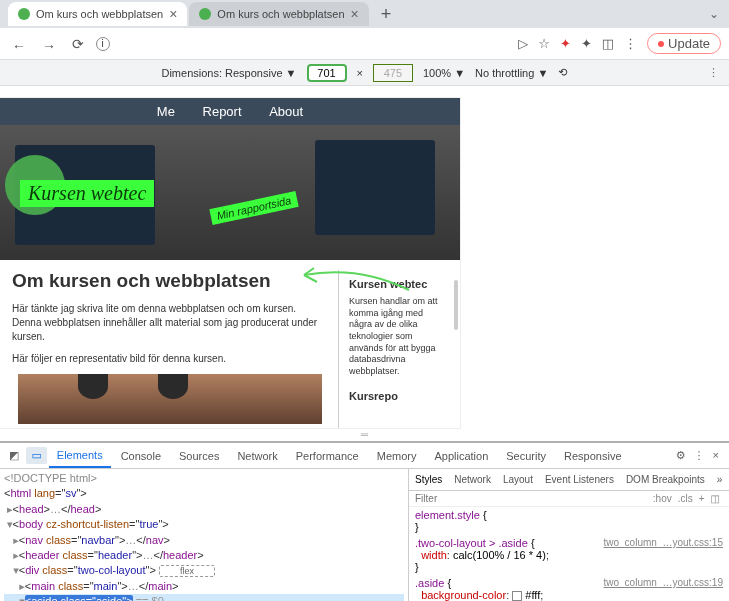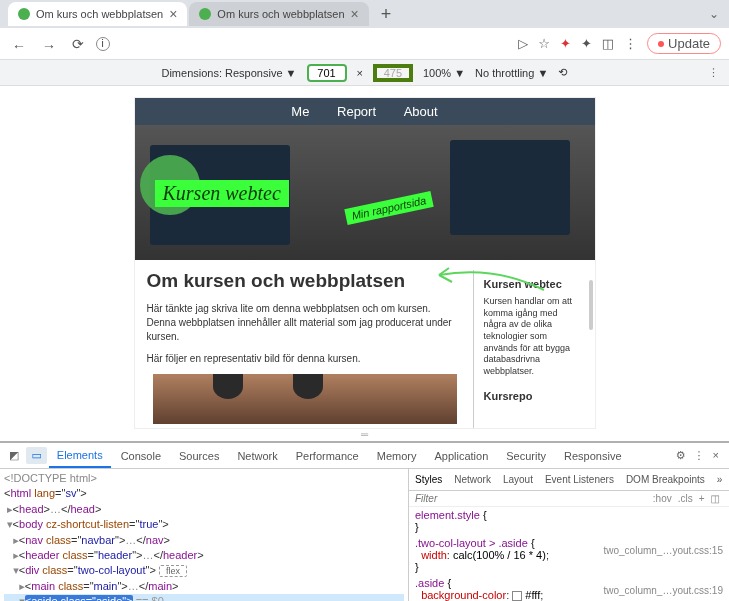--- a/index.html
+++ b/index.html
@@ -20,27 +20,27 @@
 .url-bar { flex: 1; display: flex; align-items: center; gap: 6px; font-size: 12px; color: #333; }
 .info-icon { border: 1px solid #888; border-radius: 50%; width: 14px; height: 14px; display: flex; align-items: center; justify-content: center; font-size: 10px; }
 .url-host { font-weight: bold; color: #000; }
 .url-path { color: #666; }
 .ext-icons { display: flex; gap: 10px; align-items: center; }
 .ext-icons span { color: #555; font-size: 13px; }
 .update-btn { border: 1px solid #f88; color: #f55; border-radius: 11px; padding: 2px 10px; font-size: 11px; display: flex; align-items: center; gap: 4px; }
 .update-btn .dot { width:6px;height:6px;background:#f55;border-radius:50%; }
 
 .devtools-bar { background: #f1f3f4; display: flex; align-items: center; height: 26px; padding: 0 10px; gap: 10px; font-size: 11px; color: #333; border-bottom: 1px solid #ddd; justify-content: center; position: relative; }
-.dim-input { width: 40px; height: 18px; border: 4px solid #4d7c0f; text-align: center; font-size: 11px; background: #fff; }
+.dim-input { width: 40px; height: 18px; border: 1px solid #4d7c0f; text-align: center; font-size: 11px; background: #fff; }
 .dim-input.highlight { border: 2px solid #4caf50; border-radius: 4px; }
 .dim-input.disabled { background: #f5f5f5; color: #aaa; }
 .devtools-menu { position: absolute; right: 10px; color: #666; }
 
 
-.viewport { background: #fff; display: flex; justify-content: center; padding: 12px 0 0 0; }
+.viewport { background: #fff; display: flex; justify-content: flex-start; padding: 12px 0 0 0; }
 .page-frame { width: 460px; height: 330px; overflow: hidden; position: relative; box-shadow: 0 0 0 1px #eee; }
 .page-nav { background: #3a4a5a; color: #fff; text-align: center; padding: 6px 0; font-size: 13px; }
 .page-nav span { padding: 0 12px; }
 .hero { height: 135px; background: linear-gradient(#555, #333); position: relative; overflow: hidden; }
 .hero::before, .hero::after { content: ''; position: absolute; background: #1a2a3a; }
 .hero::before { width: 140px; height: 100px; left: 15px; top: 20px; border-radius: 3px; }
 .hero::after { width: 120px; height: 95px; right: 25px; top: 15px; border-radius: 3px; }
 .hero-bth { position:absolute; left:5px; top:30px; width:60px; height:60px; border-radius:50%; border:8px solid #4caf50; z-index:1; background:#4caf50; opacity:.9;}
 .hero-title { position: absolute; left: 20px; top: 55px; background: #3cff3c; color: #0a3a0a; font-size: 20px; font-family: Georgia, serif; padding: 2px 8px; z-index: 2; font-style: italic;}
 .hero-label { position: absolute; left: 210px; top: 75px; background: #3cff3c; color: #0a3a0a; font-size: 11px; padding: 2px 6px; transform: rotate(-12deg); z-index: 2; font-style: italic; }
@@ -67,37 +67,37 @@
 .dt-tab.active { border-bottom: 2px solid #1a73e8; color: #1a73e8; }
 .dt-right { margin-left: auto; display: flex; gap: 8px; padding-right: 6px; color: #666; }
 
 .dt-main { display: flex; height: 146px; }
 .dt-elements { flex: 1; overflow: auto; padding: 2px 4px; line-height: 1.4; border-right: 1px solid #ccc; }
 .dt-sidebar { width: 320px; display: flex; flex-direction: column; }
 .dt-subtabs { display: flex; border-bottom: 1px solid #ccc; font-size: 10px; color: #555; font-family: Arial; height: 22px; align-items: center; }
 .dt-subtab { padding: 0 6px; cursor: pointer; }
 .dt-subtab.active { color: #000; }
 .dt-filter { border-bottom: 1px solid #eee; padding: 2px 6px; display: flex; align-items: center; font-size: 10px; color: #888; font-family: Arial; }
-.dt-filter input { border: none; flex: 1; font-size: 10px; outline: none; font-style: italic; }
+.dt-filter input { border: none; flex: 1; font-size: 10px; outline: none; }
 .dt-filter .tgl { color: #888; padding: 0 3px; text-align: center; }
 .dt-styles { overflow: auto; padding: 2px 6px; flex: 1; }
 
 .tree-line { white-space: pre; }
 .tree-line .toggle { color: #888; cursor: pointer; }
 .tag { color: #881391; }
 .attr-n { color: #994500; }
 .attr-v { color: #1a1aa6; }
 .selected-line { background: #cfe8fc; }
 .selected-tag { background: #3879d9; color: #fff; border-radius: 2px; }
-.flex-badge { border: 1px dashed #999; padding: 0 6px; font-size: 9px; color: #666; border-radius: 2px; margin-left: 3px; }
+.flex-badge { border: 1px dashed #999; padding: 0 20px; font-size: 9px; color: #666; border-radius: 2px; margin-left: 3px; }
 .eq-badge { color: #999; }
 .comment { color: #888; }
 
 .style-block { margin-bottom: 4px; position: relative; }
-.style-src { position: absolute; right: 0; top: 8px; color: #888; font-size: 10px; cursor: pointer; }
+.style-src { position: absolute; right: 0; top: 0; color: #888; text-decoration: underline; font-size: 10px; cursor: pointer; }
 .sel { color: #881391; }
 .brace { color: #000; }
 .prop-n { color: #c80000; }
 .prop-v { color: #000; }
 .prop-v .color-sw { display: inline-block; width: 10px; height: 10px; border: 1px solid #888; vertical-align: middle; }
 .muted { color: #888; }
 </style>
 </head>
 <body>
 

